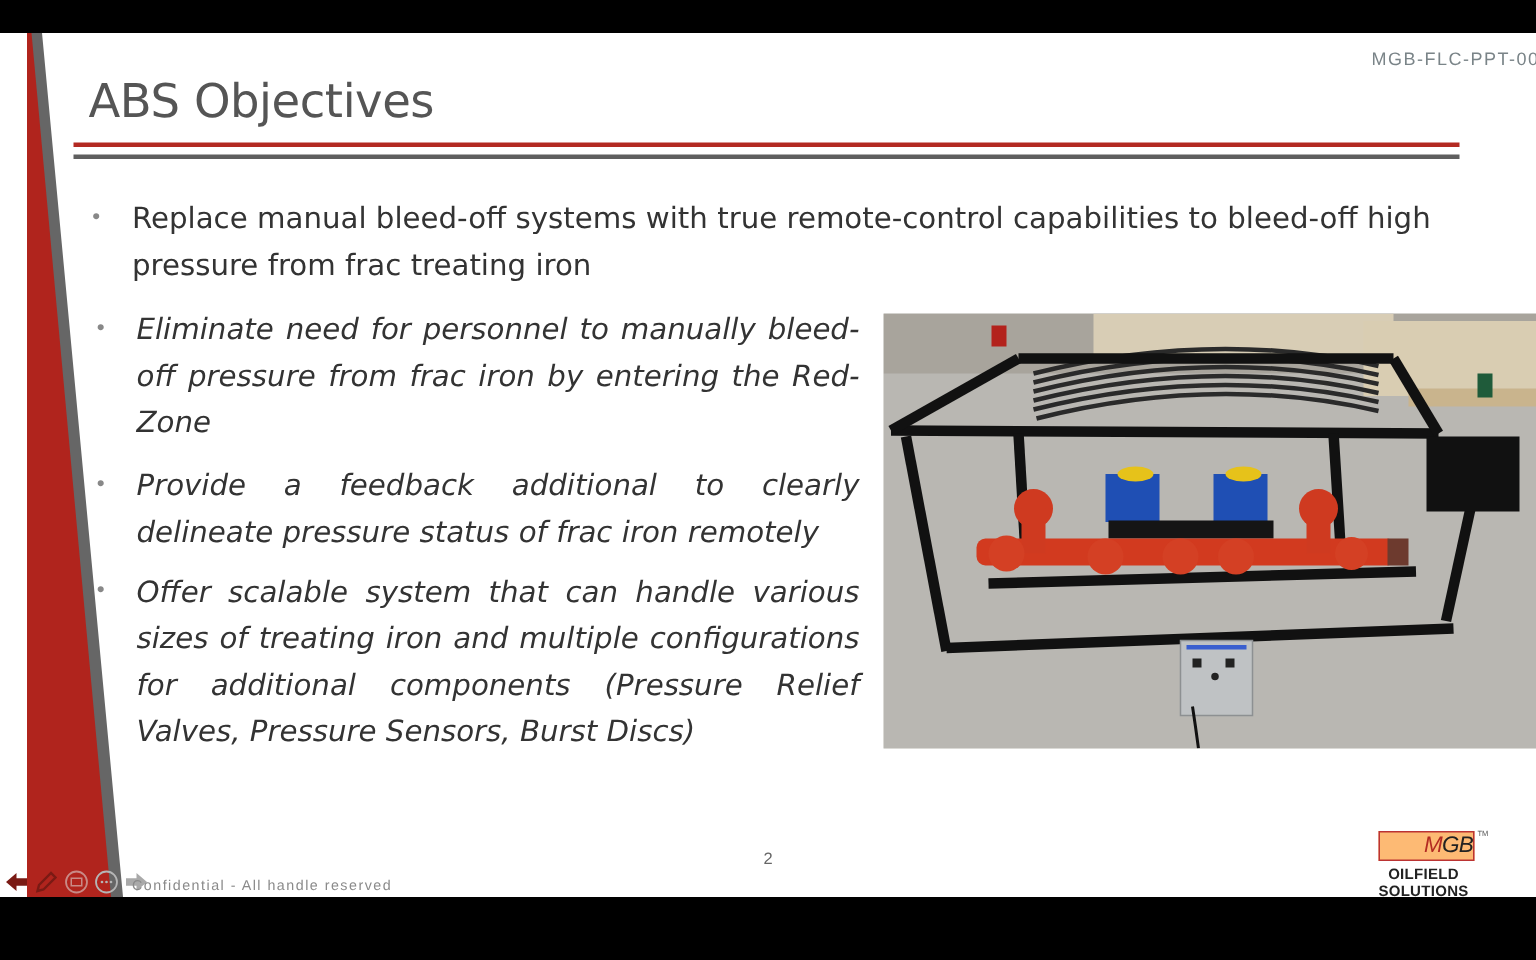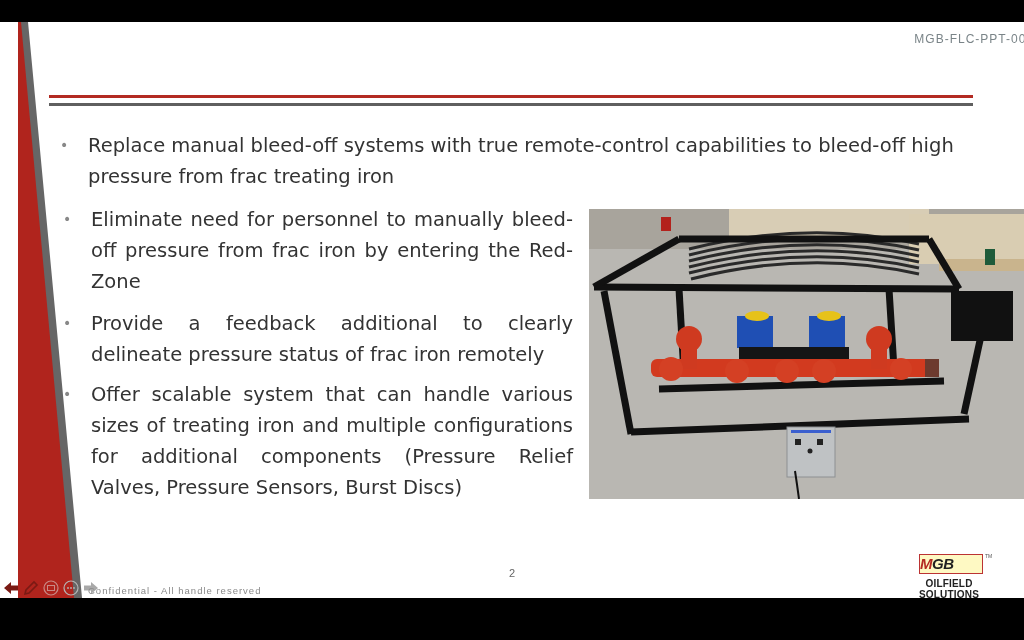--- a/index.html
+++ b/index.html
@@ -11,43 +11,44 @@
     .rule-red { position:absolute; left:49px; top:73px; width:924px; height:3px; background:#b32a22; }
     .rule-grey { position:absolute; left:49px; top:81px; width:924px; height:3px; background:#5f5f5f; }
     .bullets { position:absolute; left:60px; top:108px; color:#333; font-family:"DejaVu Sans", sans-serif; }
     .b { position:absolute; font-size:19.5px; line-height:31px; }
     .b .dot { position:absolute; left:0; top:0; color:#888; font-size:14px; }
     .b .txt { display:block; margin-left:28px; }
     .b1 { left:0; top:0; width:900px; }
     .b2 { left:3px; top:74px; width:510px; text-align:justify; }
     .b3 { left:3px; top:178px; width:510px; text-align:justify; }
     .b4 { left:3px; top:249px; width:510px; text-align:justify; }
-    .b2 .txt, .b3 .txt, .b4 .txt { text-align:justify; }
+    .b2 .txt, .b3 .txt, .b4 .txt { text-align:justify;font-style:italic; }
     .photo { position:absolute; left:589px; top:187px; width:435px; height:290px; background:#bfbdb8; overflow:hidden; }
     .page-num { position:absolute; left:509px; top:545px; font-size:11px; color:#666; }
     .confidential { position:absolute; left:88px; top:563px; font-size:9.5px; letter-spacing:1px; color:#8a8a8a; }
     .logo { position:absolute; left:897px; top:532px; width:104px; height:38px; }
-    .logo-box { position:absolute; left:22px; top:0; width:62px; height:18px; border:1.5px solid #b33; background:#fef9c3; text-align:left; font-weight:bold; font-style:italic; font-size:15px; line-height:18px; color:#b32a22; letter-spacing:-0.5px; }
+    .logo-box { position:absolute; left:22px; top:0; width:62px; height:18px; border:1.5px solid #b33; background:#fdba74; text-align:right; font-weight:normal; font-style:italic; font-size:15px; line-height:18px; color:#b32a22; letter-spacing:-0.5px; }
     .logo-box span.b2c { color:#222; }
     .logo-tm { position:absolute; left:88px; top:-1px; font-size:5px; color:#555; }
     .logo-sub { position:absolute; left:0; top:24px; width:104px; text-align:center; font-size:10px; font-weight:bold; color:#222; letter-spacing:0.2px; }
     .toolbar { position:absolute; left:2px; top:558px; height:16px; display:flex; align-items:center; gap:2px; }
     .tb { width:18px; height:16px; display:flex; align-items:center; justify-content:center; cursor:pointer; }
   </style>
 </head>
 <body>
 
 <div class="slide">
 
   <svg class="band-grey" width="1024" height="576" viewBox="0 0 1024 576">
     <polygon points="0,0 10,0 64,576 0,576" fill="#666"></polygon>
     <polygon points="0,0 3,0 56,576 0,576" fill="#b0241d"></polygon>
   </svg>
 
   <div class="doc-code">MGB-FLC-PPT-002</div>
+  <div class="title">ABS Objectives</div>
   <div class="rule-red"></div>
   <div class="rule-grey"></div>
 
   <div class="bullets">
     <div class="b b1">
       <span class="dot">•</span>
       <span class="txt">Replace manual bleed-off systems with true remote-control capabilities to bleed-off high pressure from frac treating iron</span>
     </div>
     <div class="b b2">
       <span class="dot">•</span>

